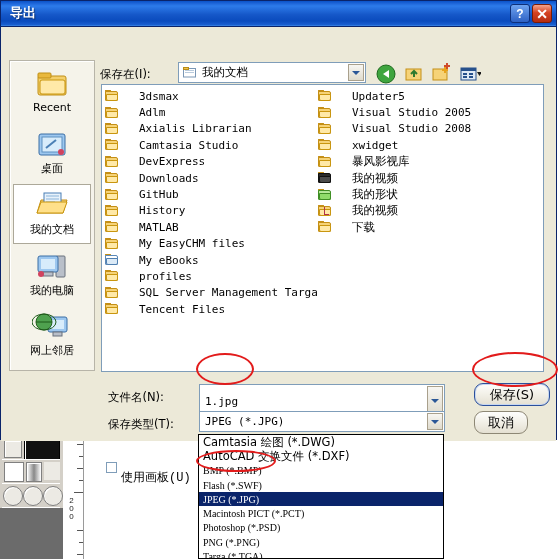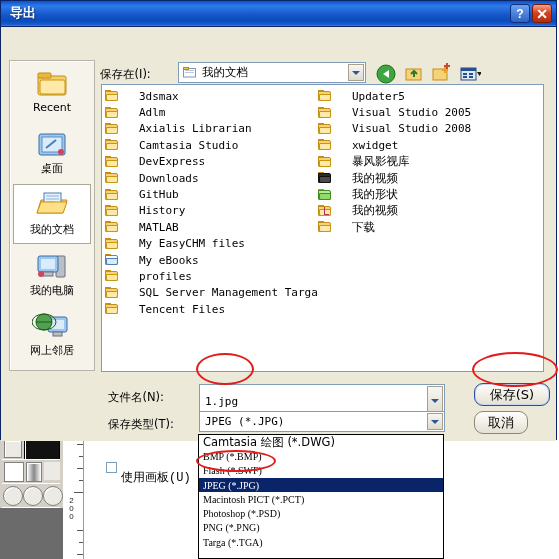--- a/index.html
+++ b/index.html
@@ -485,20 +485,21 @@
       </div>
       <div class="pushbtn" style="left:473px;top:384px;width:54px;height:23px;">
         <span>取消</span>
       </div>
 
     </div>
   </div>
 
   <div class="dropdown">
       <div class="ditem cjk">Camtasia 绘图 (*.DWG)</div>
+      <div class="ditem cjk">AutoCAD 交换文件 (*.DXF)</div>
       <div class="ditem">BMP (*.BMP)</div>
       <div class="ditem">Flash (*.SWF)</div>
       <div class="ditem sel">JPEG (*.JPG)</div>
       <div class="ditem">Macintosh PICT (*.PCT)</div>
       <div class="ditem">Photoshop (*.PSD)</div>
       <div class="ditem">PNG (*.PNG)</div>
       <div class="ditem">Targa (*.TGA)</div>
     </div>
 
   <div class="anno" style="left:196px;top:353px;width:54px;height:28px;"></div>

